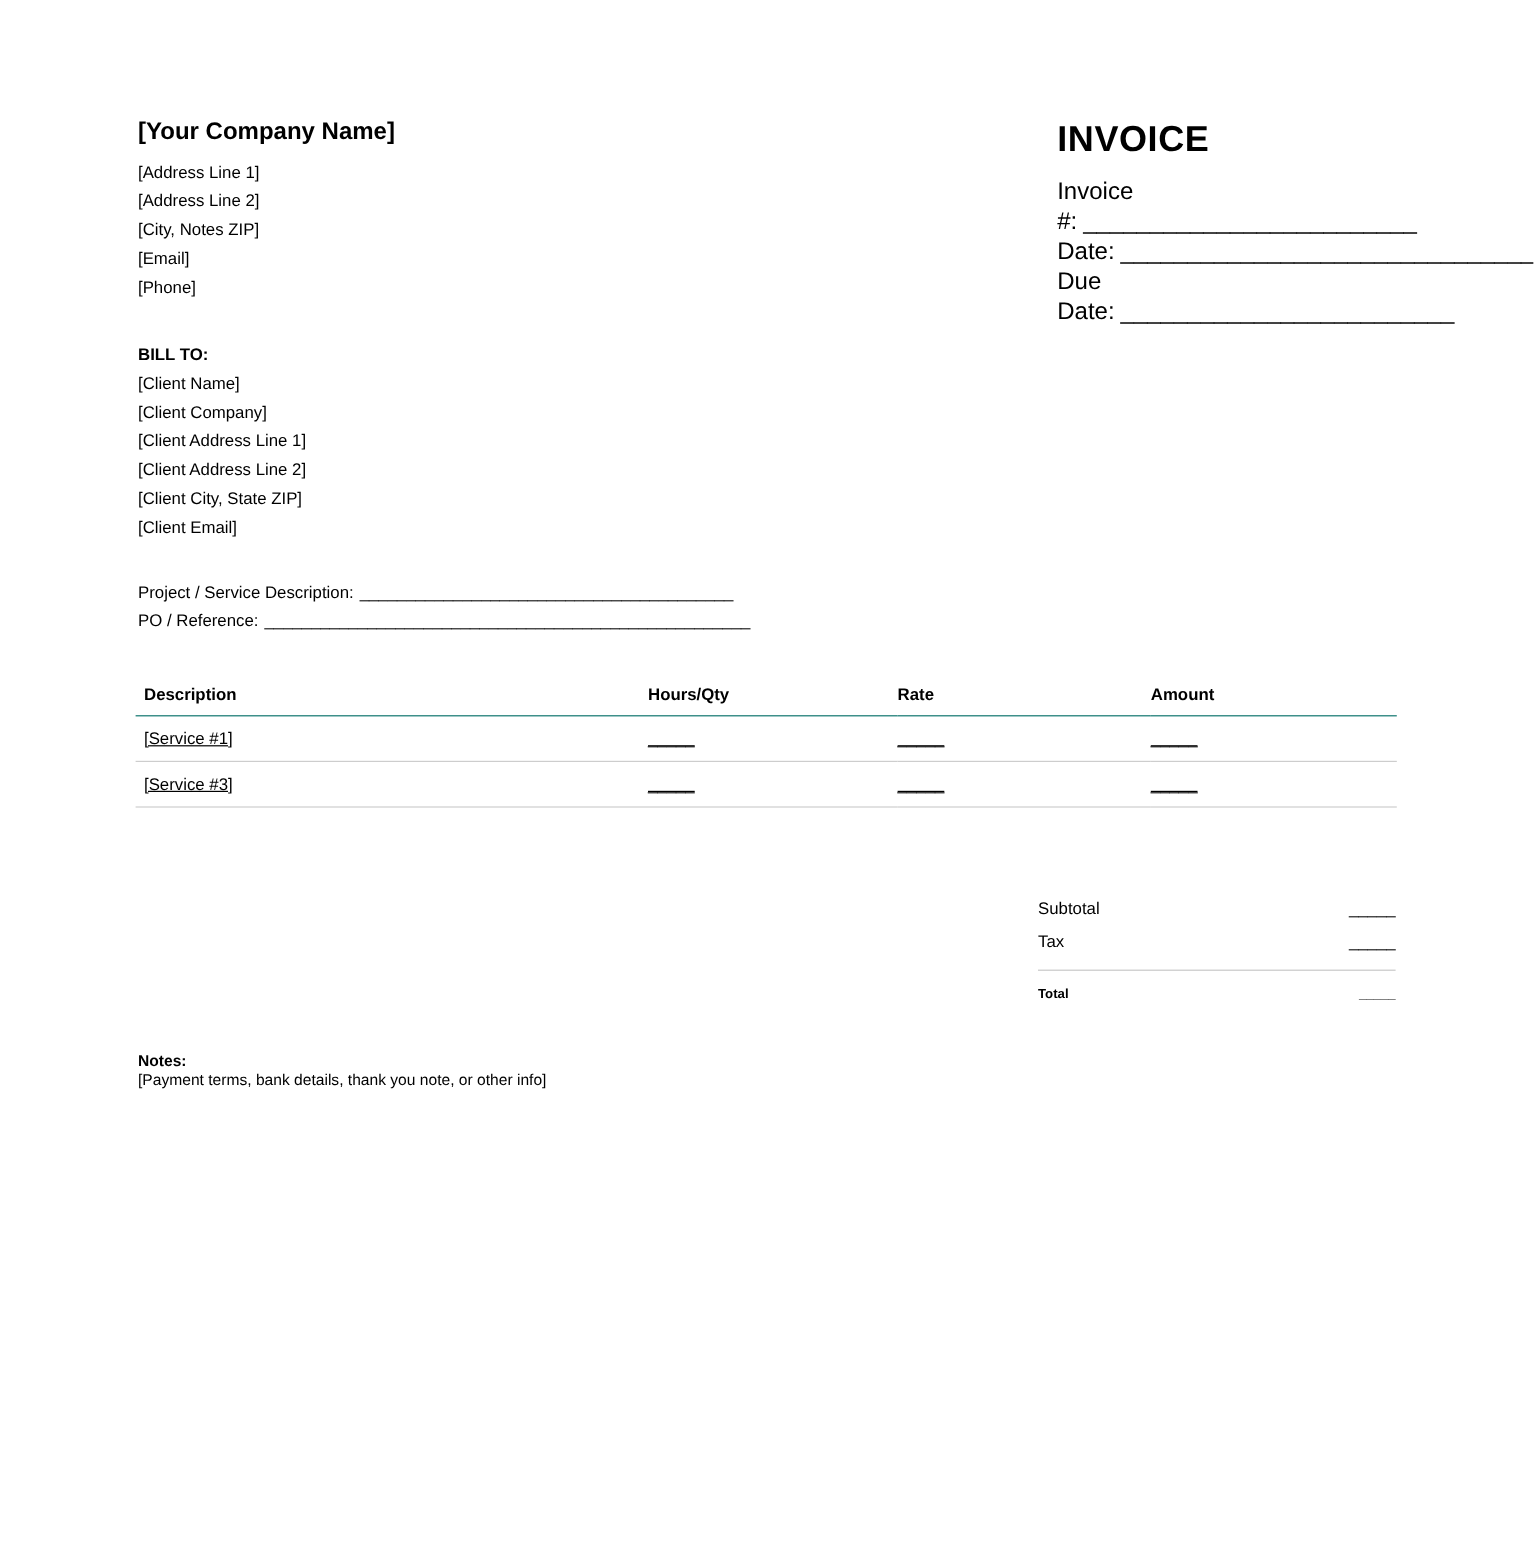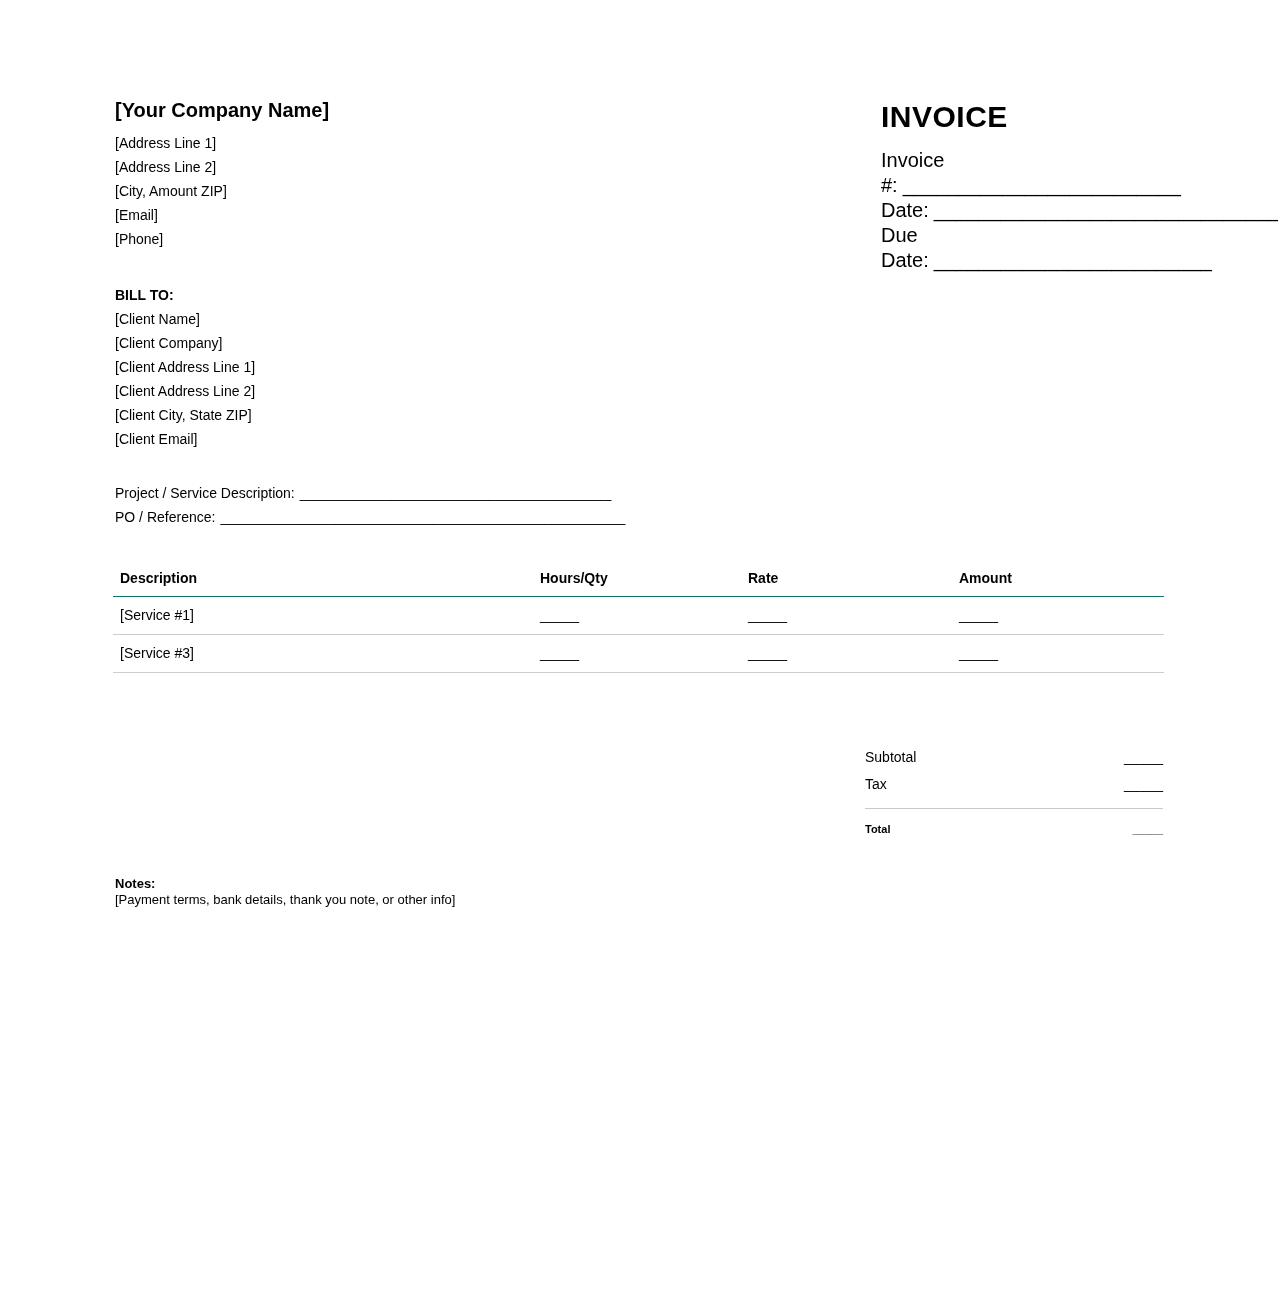--- a/index.html
+++ b/index.html
@@ -35,20 +35,21 @@
   
   .items { position: absolute; left: 113px; top: 560px; width: 1051px;
            border-collapse: collapse; table-layout: fixed; }
   .items th {
     text-align: left; font-size: 14px; font-weight: bold; padding: 0;
     height: 36px; vertical-align: middle; border-bottom: 1px solid #0f766e;
   }
   .items td {
     font-size: 14px; padding: 0; height: 38px; vertical-align: middle;
     border-bottom: 1px solid #cdcdcd;
+    text-decoration: underline;
   }
   .items th:first-child, .items td:first-child { padding-left: 7px; }
 
   
   .totals { position: absolute; left: 865px; top: 744px; width: 298px; text-align: center; }
   .totals-row { display: flex; justify-content: space-between; align-items: baseline;
                 height: 27px; line-height: 27px; font-size: 14px; }
   .totals-divider { border-top: 1px solid #c8c8c8; margin-top: 10px; }
   .totals-row.total-row { height: 40px; line-height: 40px; font-size: 11px; font-weight: bold; }
 
@@ -59,21 +60,21 @@
 </head>
 <body>
 
 <div class="page">
 
   <div class="company">
     <h1 class="company-name">[Your Company Name]</h1>
     <div class="company-lines">
       <div>[Address Line 1]</div>
       <div>[Address Line 2]</div>
-      <div>[City, Amount ZIP]</div>
+      <div>[City, Notes ZIP]</div>
       <div>[Email]</div>
       <div>[Phone]</div>
     </div>
   </div>
 
   <div class="invoice-head">
     <h2 class="invoice-title">INVOICE</h2>
     <div class="invoice-meta">
       <div class="meta-line">
         <span>Invoice #:</span><span class="blank">_________________________</span>

